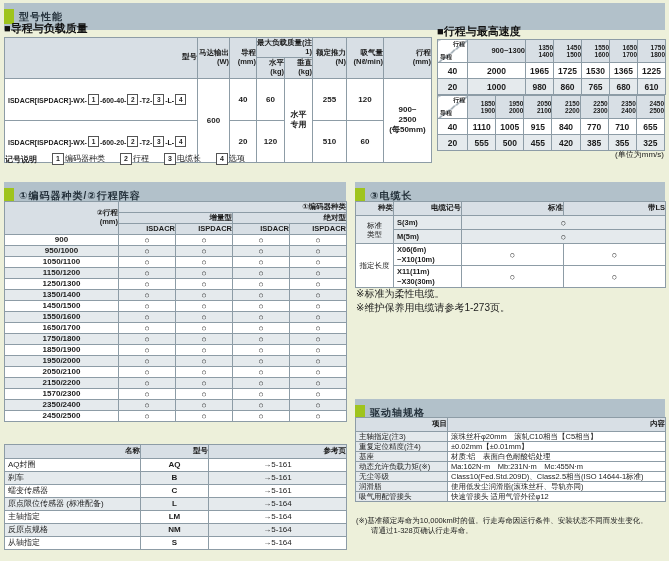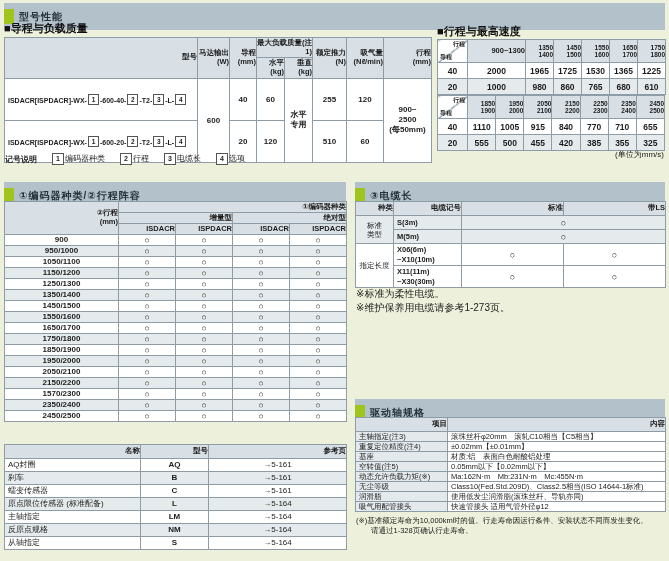--- a/index.html
+++ b/index.html
@@ -555,24 +555,20 @@
         </tr>
         <tr>
           <td class="itemcol">重复定位精度(注4)</td>
           <td class="contentcol">±0.02mm【±0.01mm】</td>
         </tr>
         <tr>
           <td class="itemcol">基座</td>
           <td class="contentcol">材质:铝　表面白色耐酸铝处理</td>
         </tr>
         <tr>
-          <td class="itemcol">空转值(注5)</td>
-          <td class="contentcol">0.05mm以下【0.02mm以下】</td>
-        </tr>
-        <tr>
           <td class="itemcol">动态允许负载力矩(※)</td>
           <td class="contentcol">Ma:162N·m　Mb:231N·m　Mc:455N·m</td>
         </tr>
         <tr>
           <td class="itemcol">无尘等级</td>
           <td class="contentcol">Class10(Fed.Std.209D)、Class2.5相当(ISO 14644-1标准)</td>
         </tr>
         <tr>
           <td class="itemcol">润滑脂</td>
           <td class="contentcol">使用低发尘润滑脂(滚珠丝杆、导轨亦同)</td>

